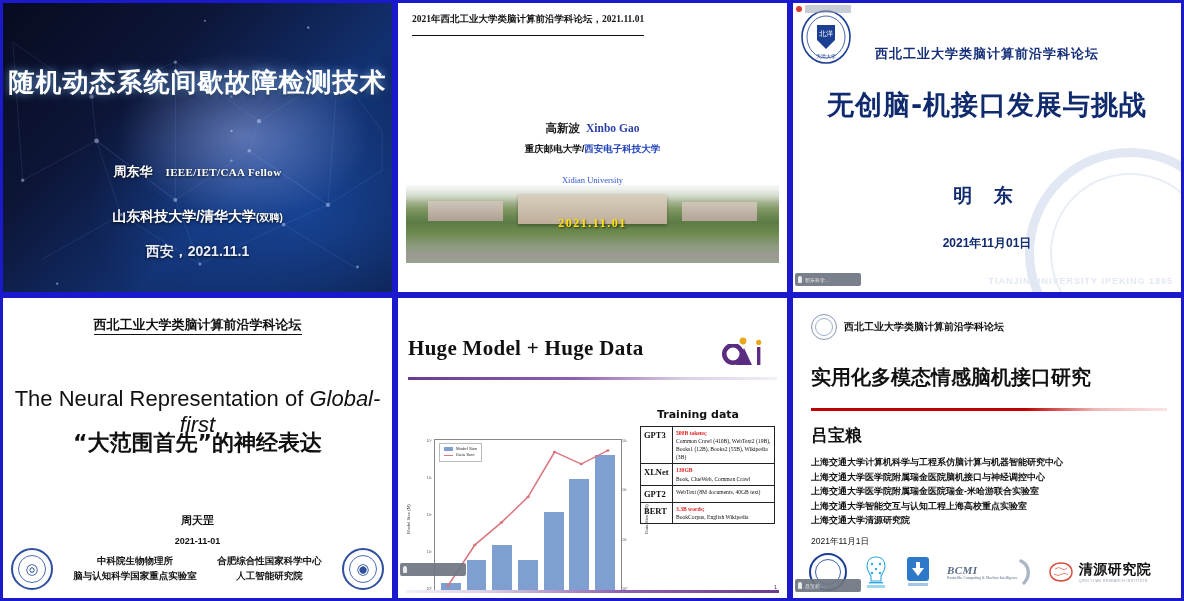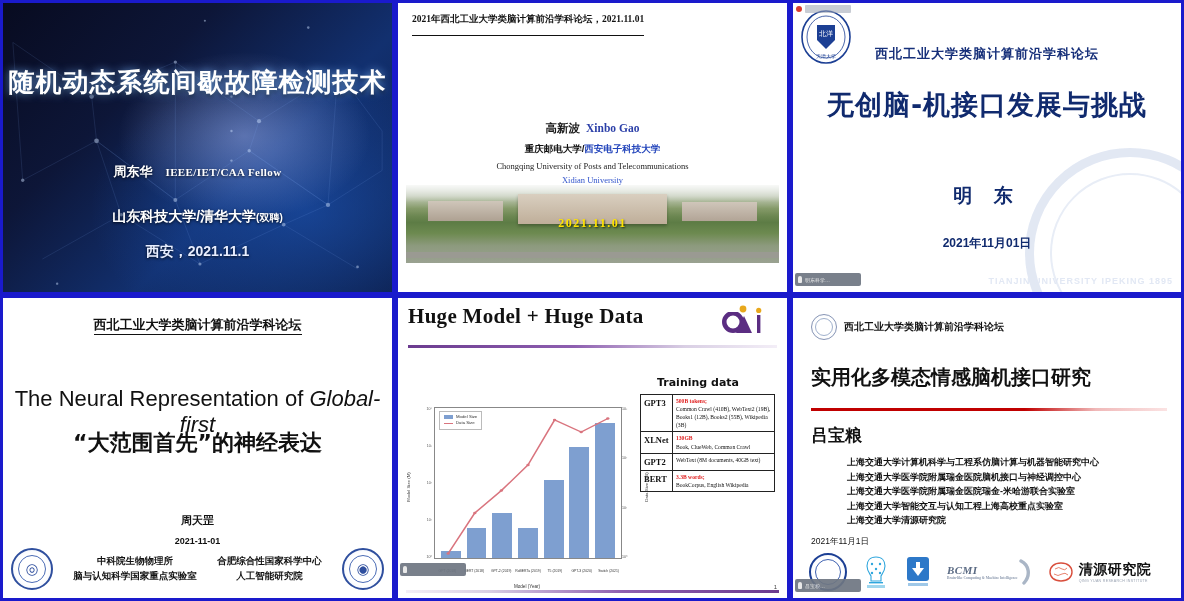--- a/index.html
+++ b/index.html
@@ -231,21 +231,21 @@
     background:radial-gradient(circle at 50% 50%, #fff 55%, #eaf0fb 100%);
   }
   .seal::before {
     content:""; position:absolute; inset:5px;
     border-radius:50%; border:1px solid #4a6bb5;
   }
   .seal .gl { position:absolute; inset:0; display:flex; align-items:center; justify-content:center;
     color:#2f4f9e; font-size:15px; font-weight:bold; }
 
   
-  .p5 { background:#fff; }
+  .p5 { background:#fff;margin-top:32px; }
   .p5-head {
     position:absolute; top:6px; left:10px; right:10px; height:44px;
   }
   .p5-head .ttl {
     font-family:"Liberation Serif","DejaVu Serif",serif;
     font-size:21px; font-weight:bold; color:#111; letter-spacing:.3px;
   }
   .p5-head .rule {
     position:absolute; left:0; right:0; bottom:0; height:3px;
     background:linear-gradient(to right,#6b3b8f 0%,#8e5fb0 45%,#d9cfe4 75%,#f3eef7 100%);
@@ -339,21 +339,21 @@
   .p6-rule {
     position:absolute; top:110px; left:18px; right:14px; height:3px;
     background:linear-gradient(to right,#c00000 0%,#c00000 60%,#f0b9b9 80%,#fbe3e3 100%);
   }
   .p6-author {
     position:absolute; top:126px; left:18px;
     font-size:17px; font-weight:bold; color:#111;
   }
   .p6-orgs {
     position:absolute; top:157px; left:18px; right:10px;
-    font-size:9px; font-weight:bold; color:#111; line-height:1.62;margin-left:36px;
+    font-size:9px; font-weight:bold; color:#111; line-height:1.62;
   }
   .p6-date {
     position:absolute; top:238px; left:18px;
     font-size:8.5px; font-weight:normal; color:#111;
   }
   .p6-logos {
     position:absolute; bottom:4px; left:16px; right:10px; height:44px;
     display:flex; align-items:center; gap:16px;
   }
   .lgo { flex:0 0 auto; display:flex; align-items:center; }
@@ -426,21 +426,20 @@
     <div class="slide p2">
       <div class="p2-top">
         <span>2021年西北工业大学类脑计算前沿学科论坛，2021.11.01</span>
       </div>
       <div class="p2-speaker">
         <span>高新波</span><span class="en">Xinbo Gao</span>
       </div>
       <div class="p2-org1">
         <span>重庆邮电大学</span>/<span class="blue">西安电子科技大学</span>
       </div>
-      <div class="p2-org2">Chongqing University of Posts and Telecommunications</div>
       <div class="p2-org3">Xidian University</div>
       <div class="p2-photo">
         <div class="bldg2"></div>
           <div class="bldg"></div>
           <div class="bldg3"></div>
         <div class="road"></div>
       </div>
       <div class="p2-date">2021.11.01</div>
     </div>
   </div>

